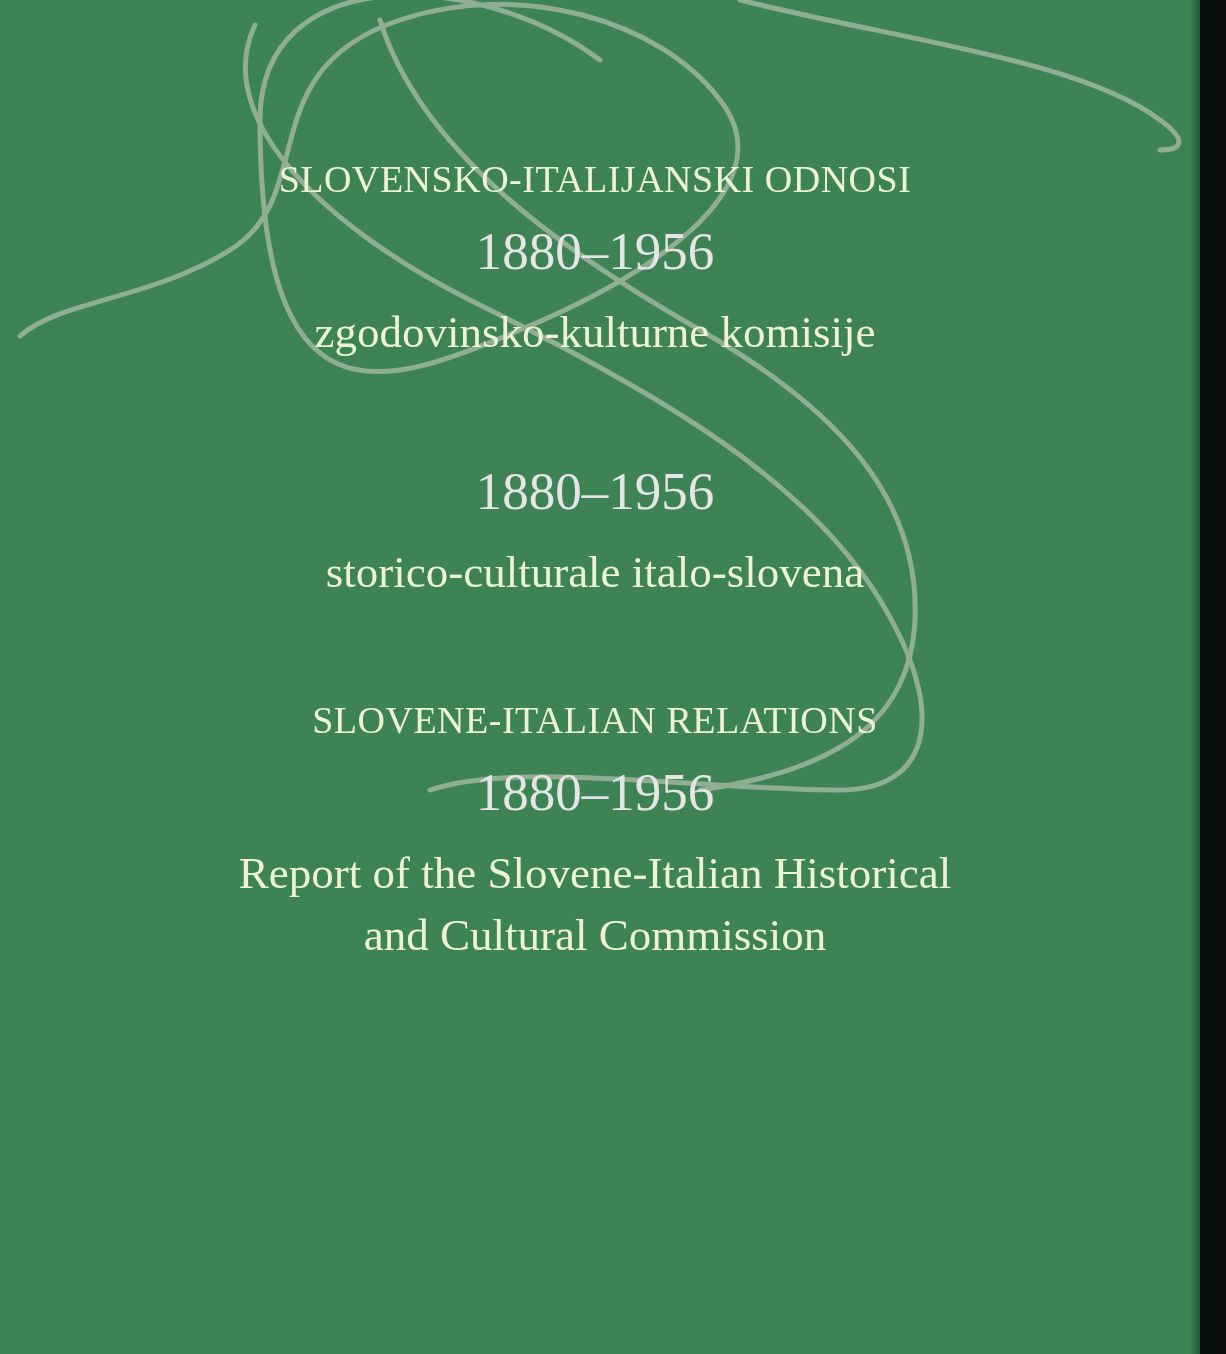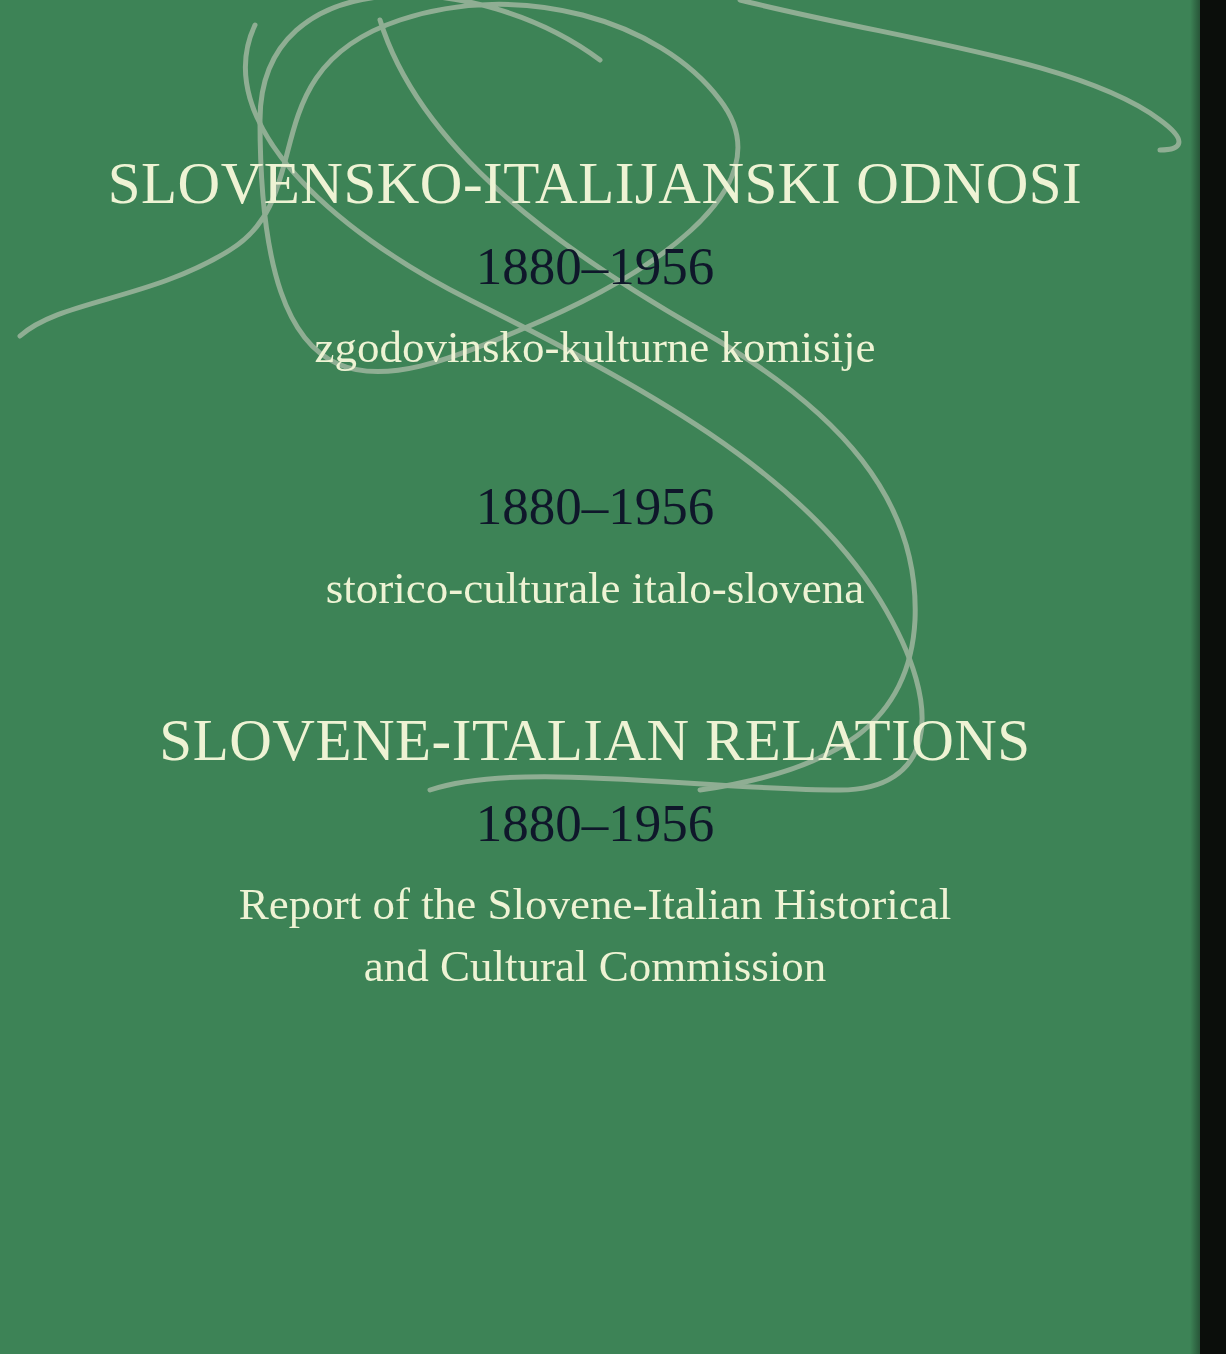--- a/index.html
+++ b/index.html
@@ -56,32 +56,32 @@
   }
   .group {
     width: 1080px;
     margin: 0 auto;
   }
   .g1 { padding-top: 150px; }
   .g2 { padding-top: 78px; }
   .g3 { padding-top: 88px; }
 
   .main-title {
-    font-size: 59px;
+    font-size: 38px;
     line-height: 1.12;
     letter-spacing: 0.5px;
     font-weight: normal;
-    margin: 0;
+    margin: 8px;
     color: #eef3d4;
   }
   .years {
     font-size: 53px;
     line-height: 1.25;
     margin: 17px;
-    color: #0f172a;
+    color: #e5e5e5;
   }
   .subtitle {
     font-size: 45px;
     line-height: 1.38;
     margin: 0;
     color: #eef3d4;
   }
 </style>
 </head>
 <body>

